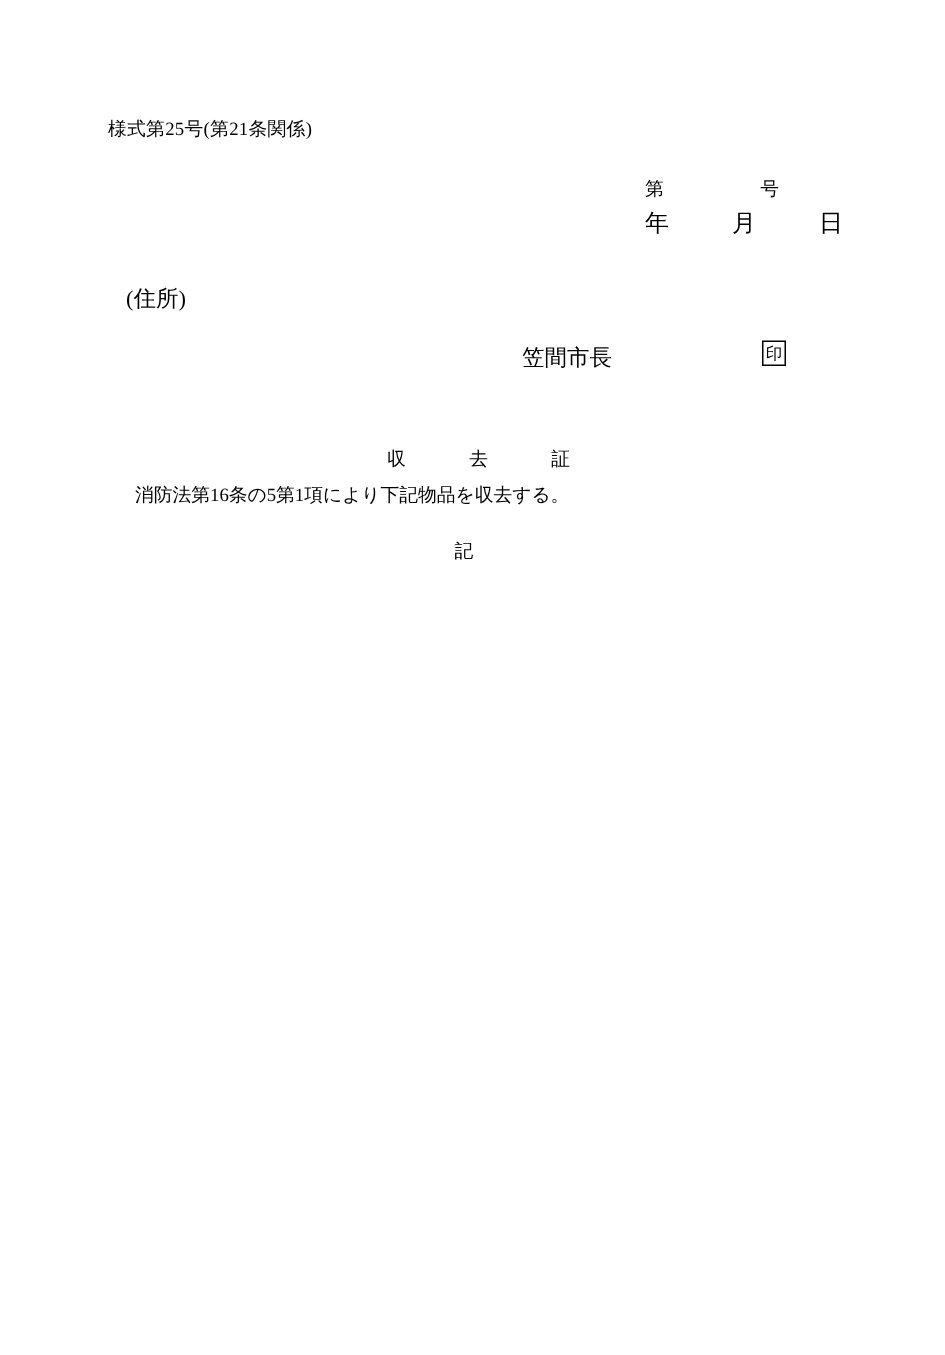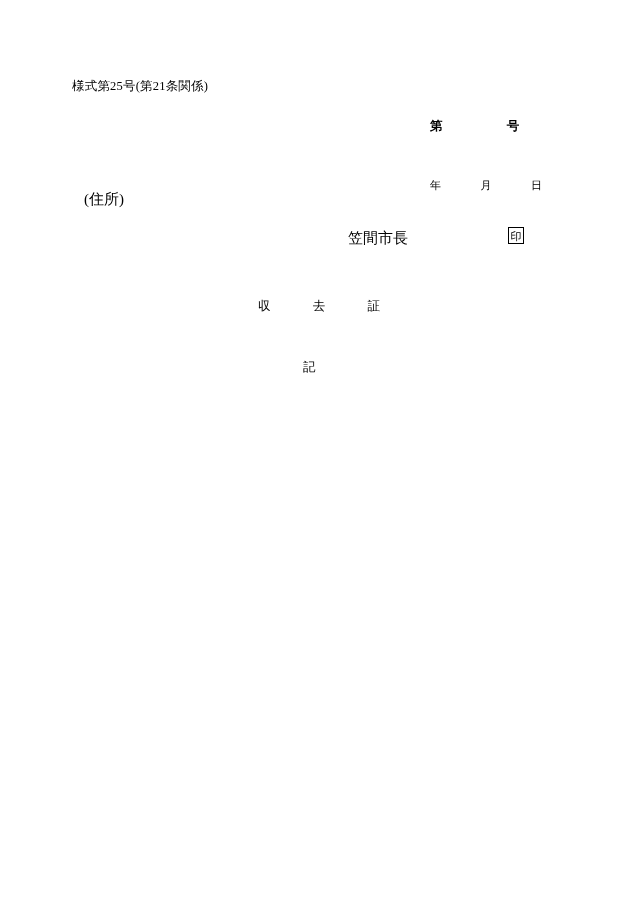--- a/index.html
+++ b/index.html
@@ -25,29 +25,27 @@
     font-size: 12.5px;
     letter-spacing: 0.2px;
     white-space: nowrap;
   }
   .number-line {
     position: absolute;
     left: 430px;
     top: 118px;
     font-size: 12.5px;
     white-space: nowrap;
-    font-weight: bold;
   }
   .date-line {
     position: absolute;
     left: 430px;
     top: 139px;
-    font-size: 11px;
+    font-size: 16px;
     white-space: nowrap;
-    margin-top: 39px;
   }
   .gap-sm { display: inline-block; width: 58px; }
   .gap-xs { display: inline-block; width: 34px; }
   .addr-line {
     position: absolute;
     left: 84px;
     top: 190px;
     font-size: 15px;
     white-space: nowrap;
     text-align: right;
@@ -134,16 +132,17 @@
   <div class="seal-box">印</div>
 
   <div class="doc-heading">
     <span>収</span>
     <span class="sp"></span>
     <span>去</span>
     <span class="sp"></span>
     <span>証</span>
   </div>
 
+  <div class="body-text">消防法第16条の5第1項により下記物品を収去する。</div>
 
   <div class="ki-mark">記</div>
 
 </div>
 
 </body></html>

